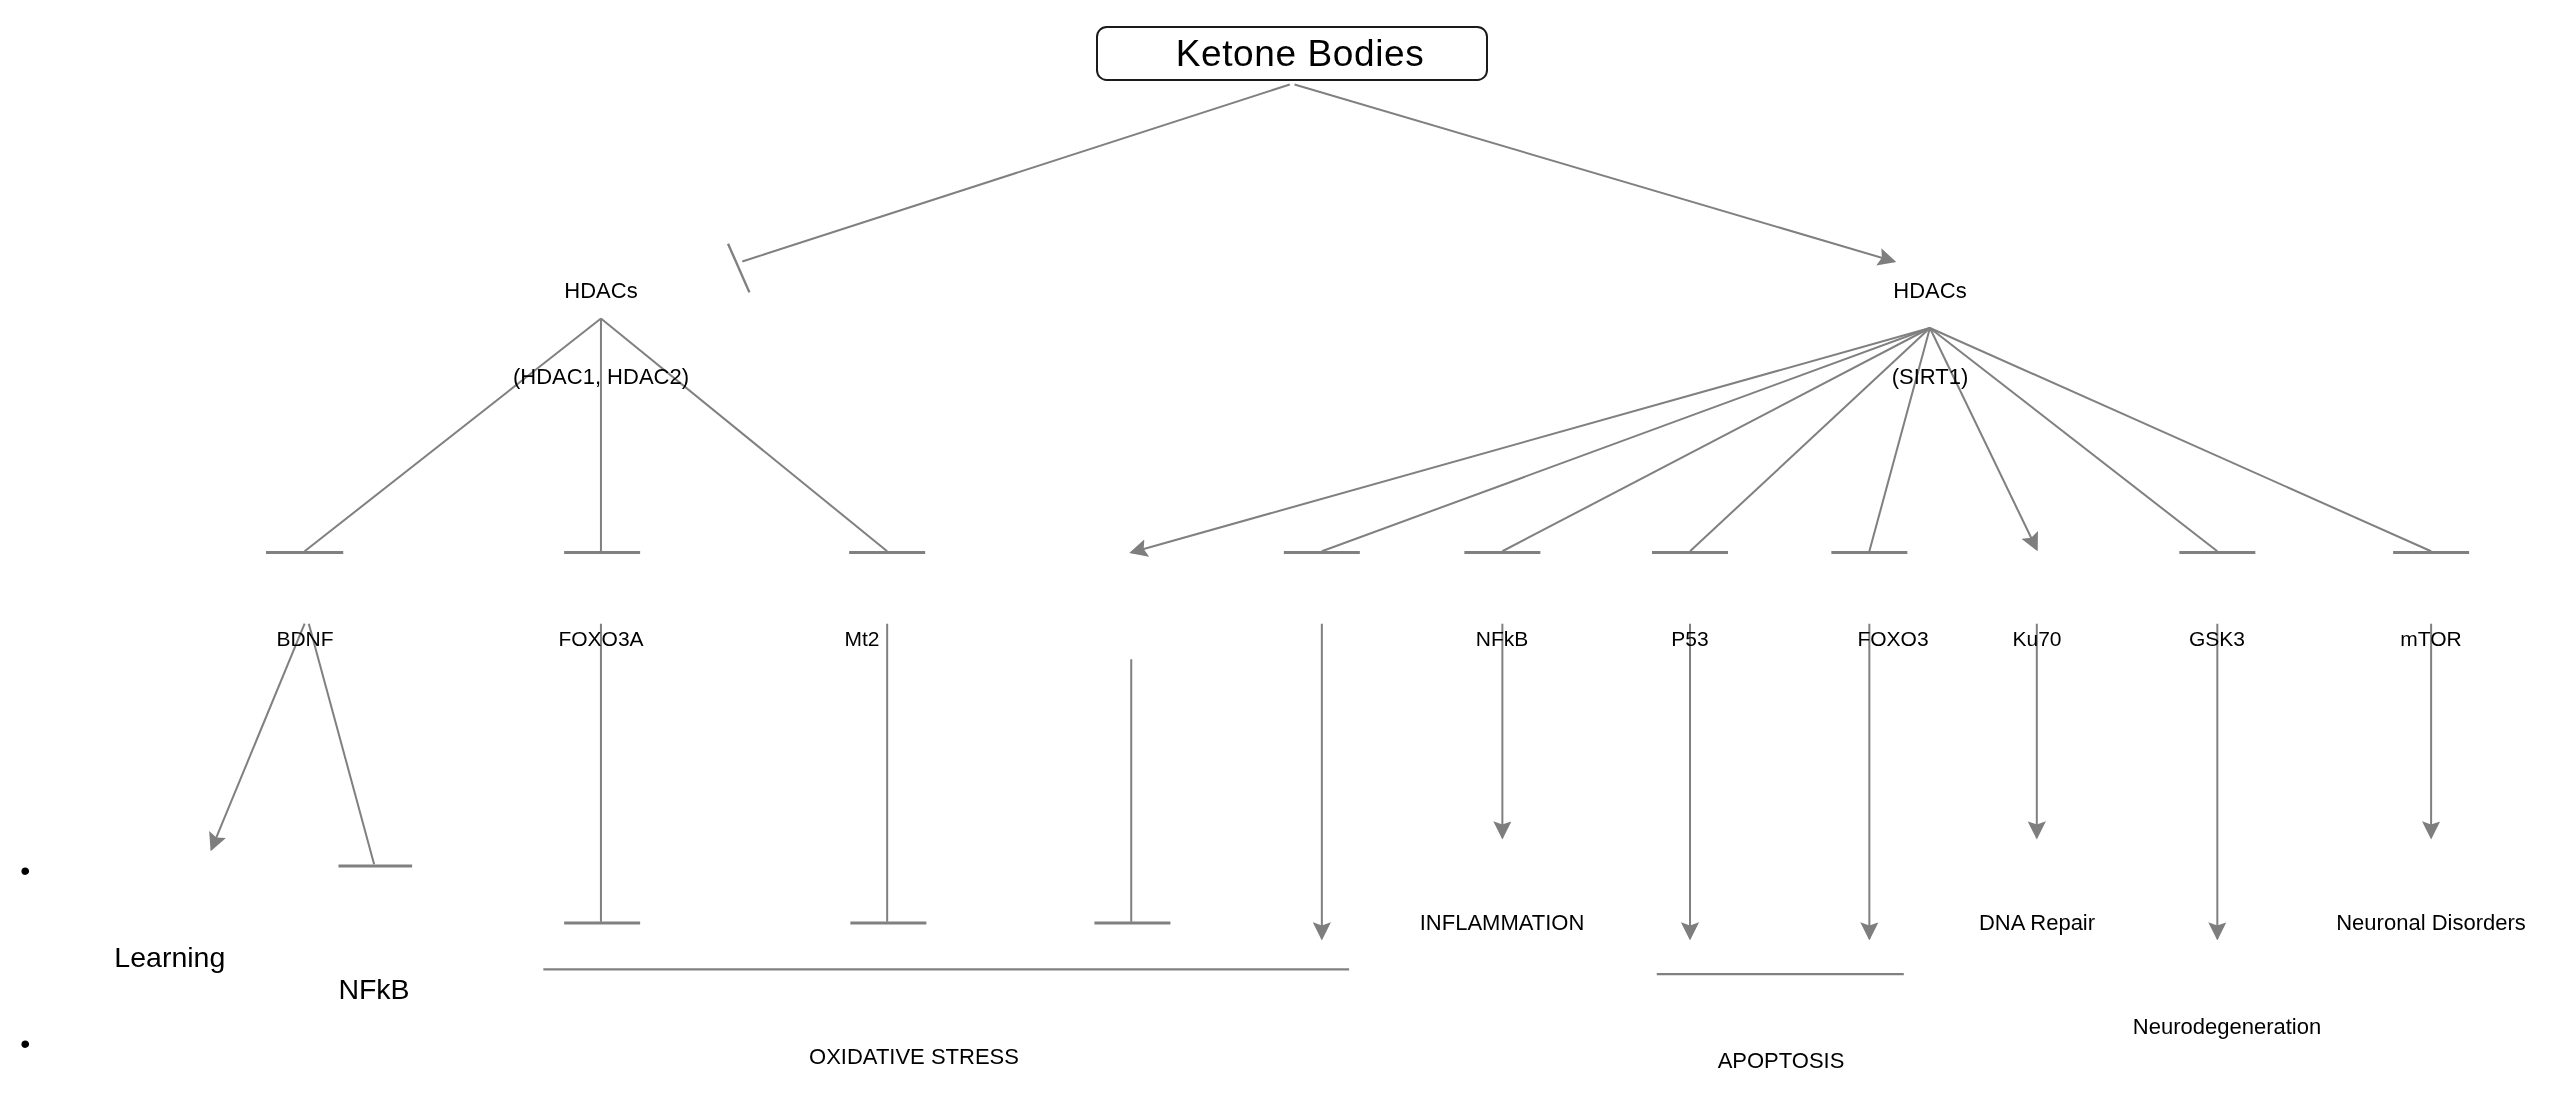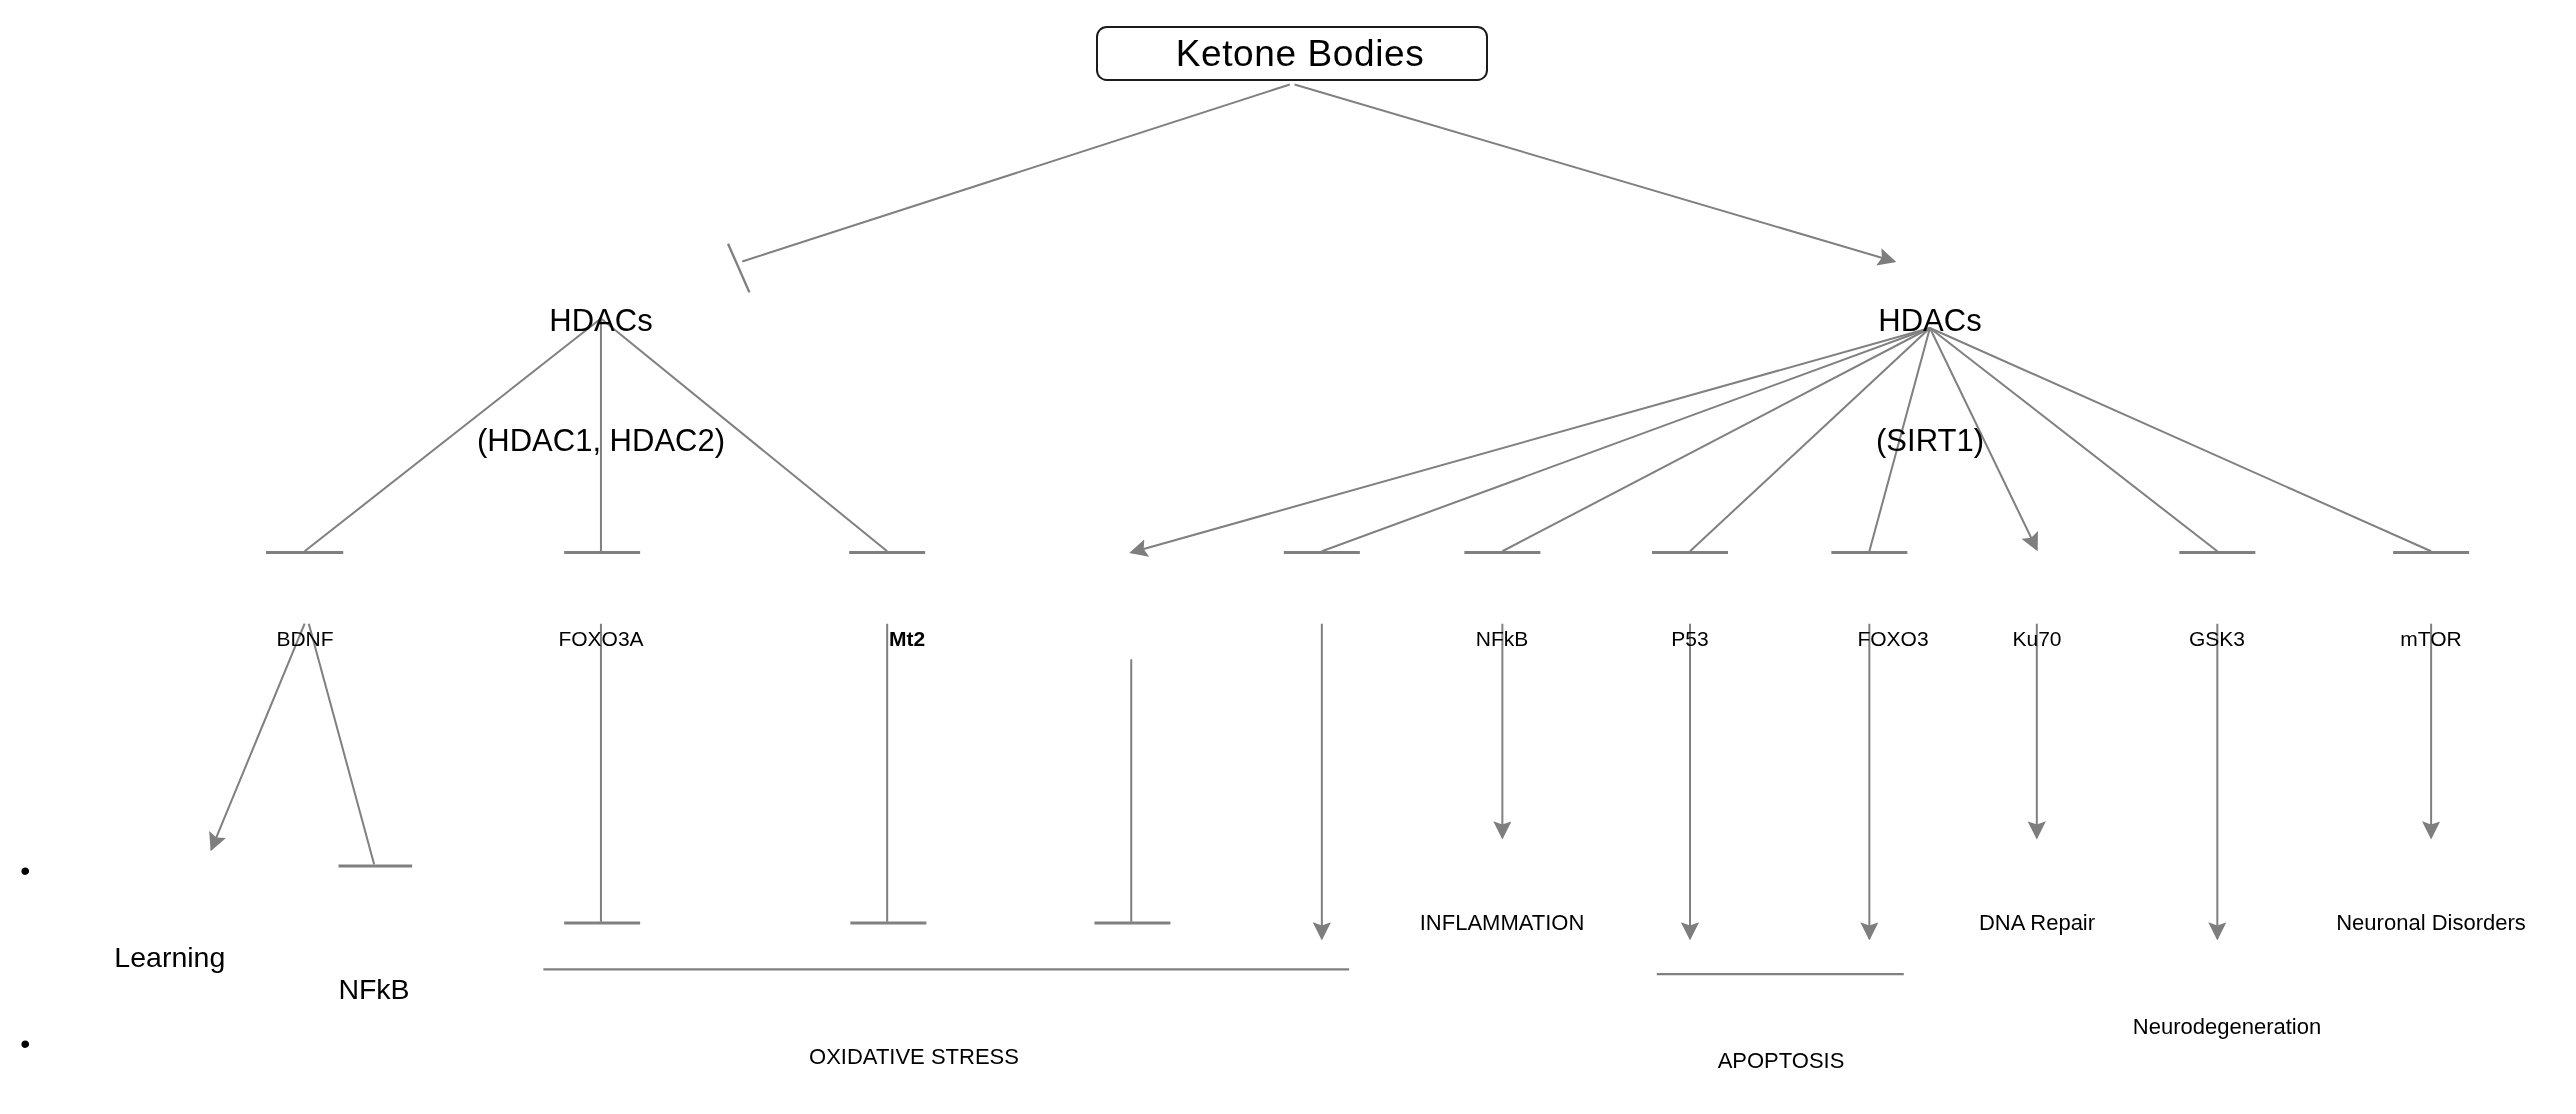--- a/index.html
+++ b/index.html
@@ -21,21 +21,21 @@
     height:1115px;
     pointer-events:none;
   }
   .node{
     position:absolute;
     text-align:center;
     line-height:1.30;
     white-space:pre;
     transform:translateX(-50%);
   }
-  .lvl1{font-size:31px;}
+  .lvl1{font-size:22px;}
   .lvl2{font-size:21px;}
   .lvl3{font-size:28.5px;}
   .outcome{font-size:22px;}
   #title-box{
     position:absolute;
     left:1096px;
     top:26px;
     width:392px;
     height:55px;
     border:2.4px solid #1b1b1b;
@@ -168,21 +168,21 @@
   </div>
 
   <div class="node lvl2" style="left:305px; top:570px;">
     <div>BDNF</div>
   </div>
 
   <div class="node lvl2" style="left:601px; top:570px;">
     <div>FOXO3A</div>
   </div>
 
-  <div class="node lvl2" style="left:907px; top:570px;font-weight:bold;">
+  <div class="node lvl2" style="left:862px; top:570px;">
     <div>Mt2</div>
   </div>
 
 
 
   <div class="node lvl2" style="left:1502px; top:570px;">
     <div>NFkB</div>
   </div>
 
   <div class="node lvl2" style="left:1690px; top:570px;">

